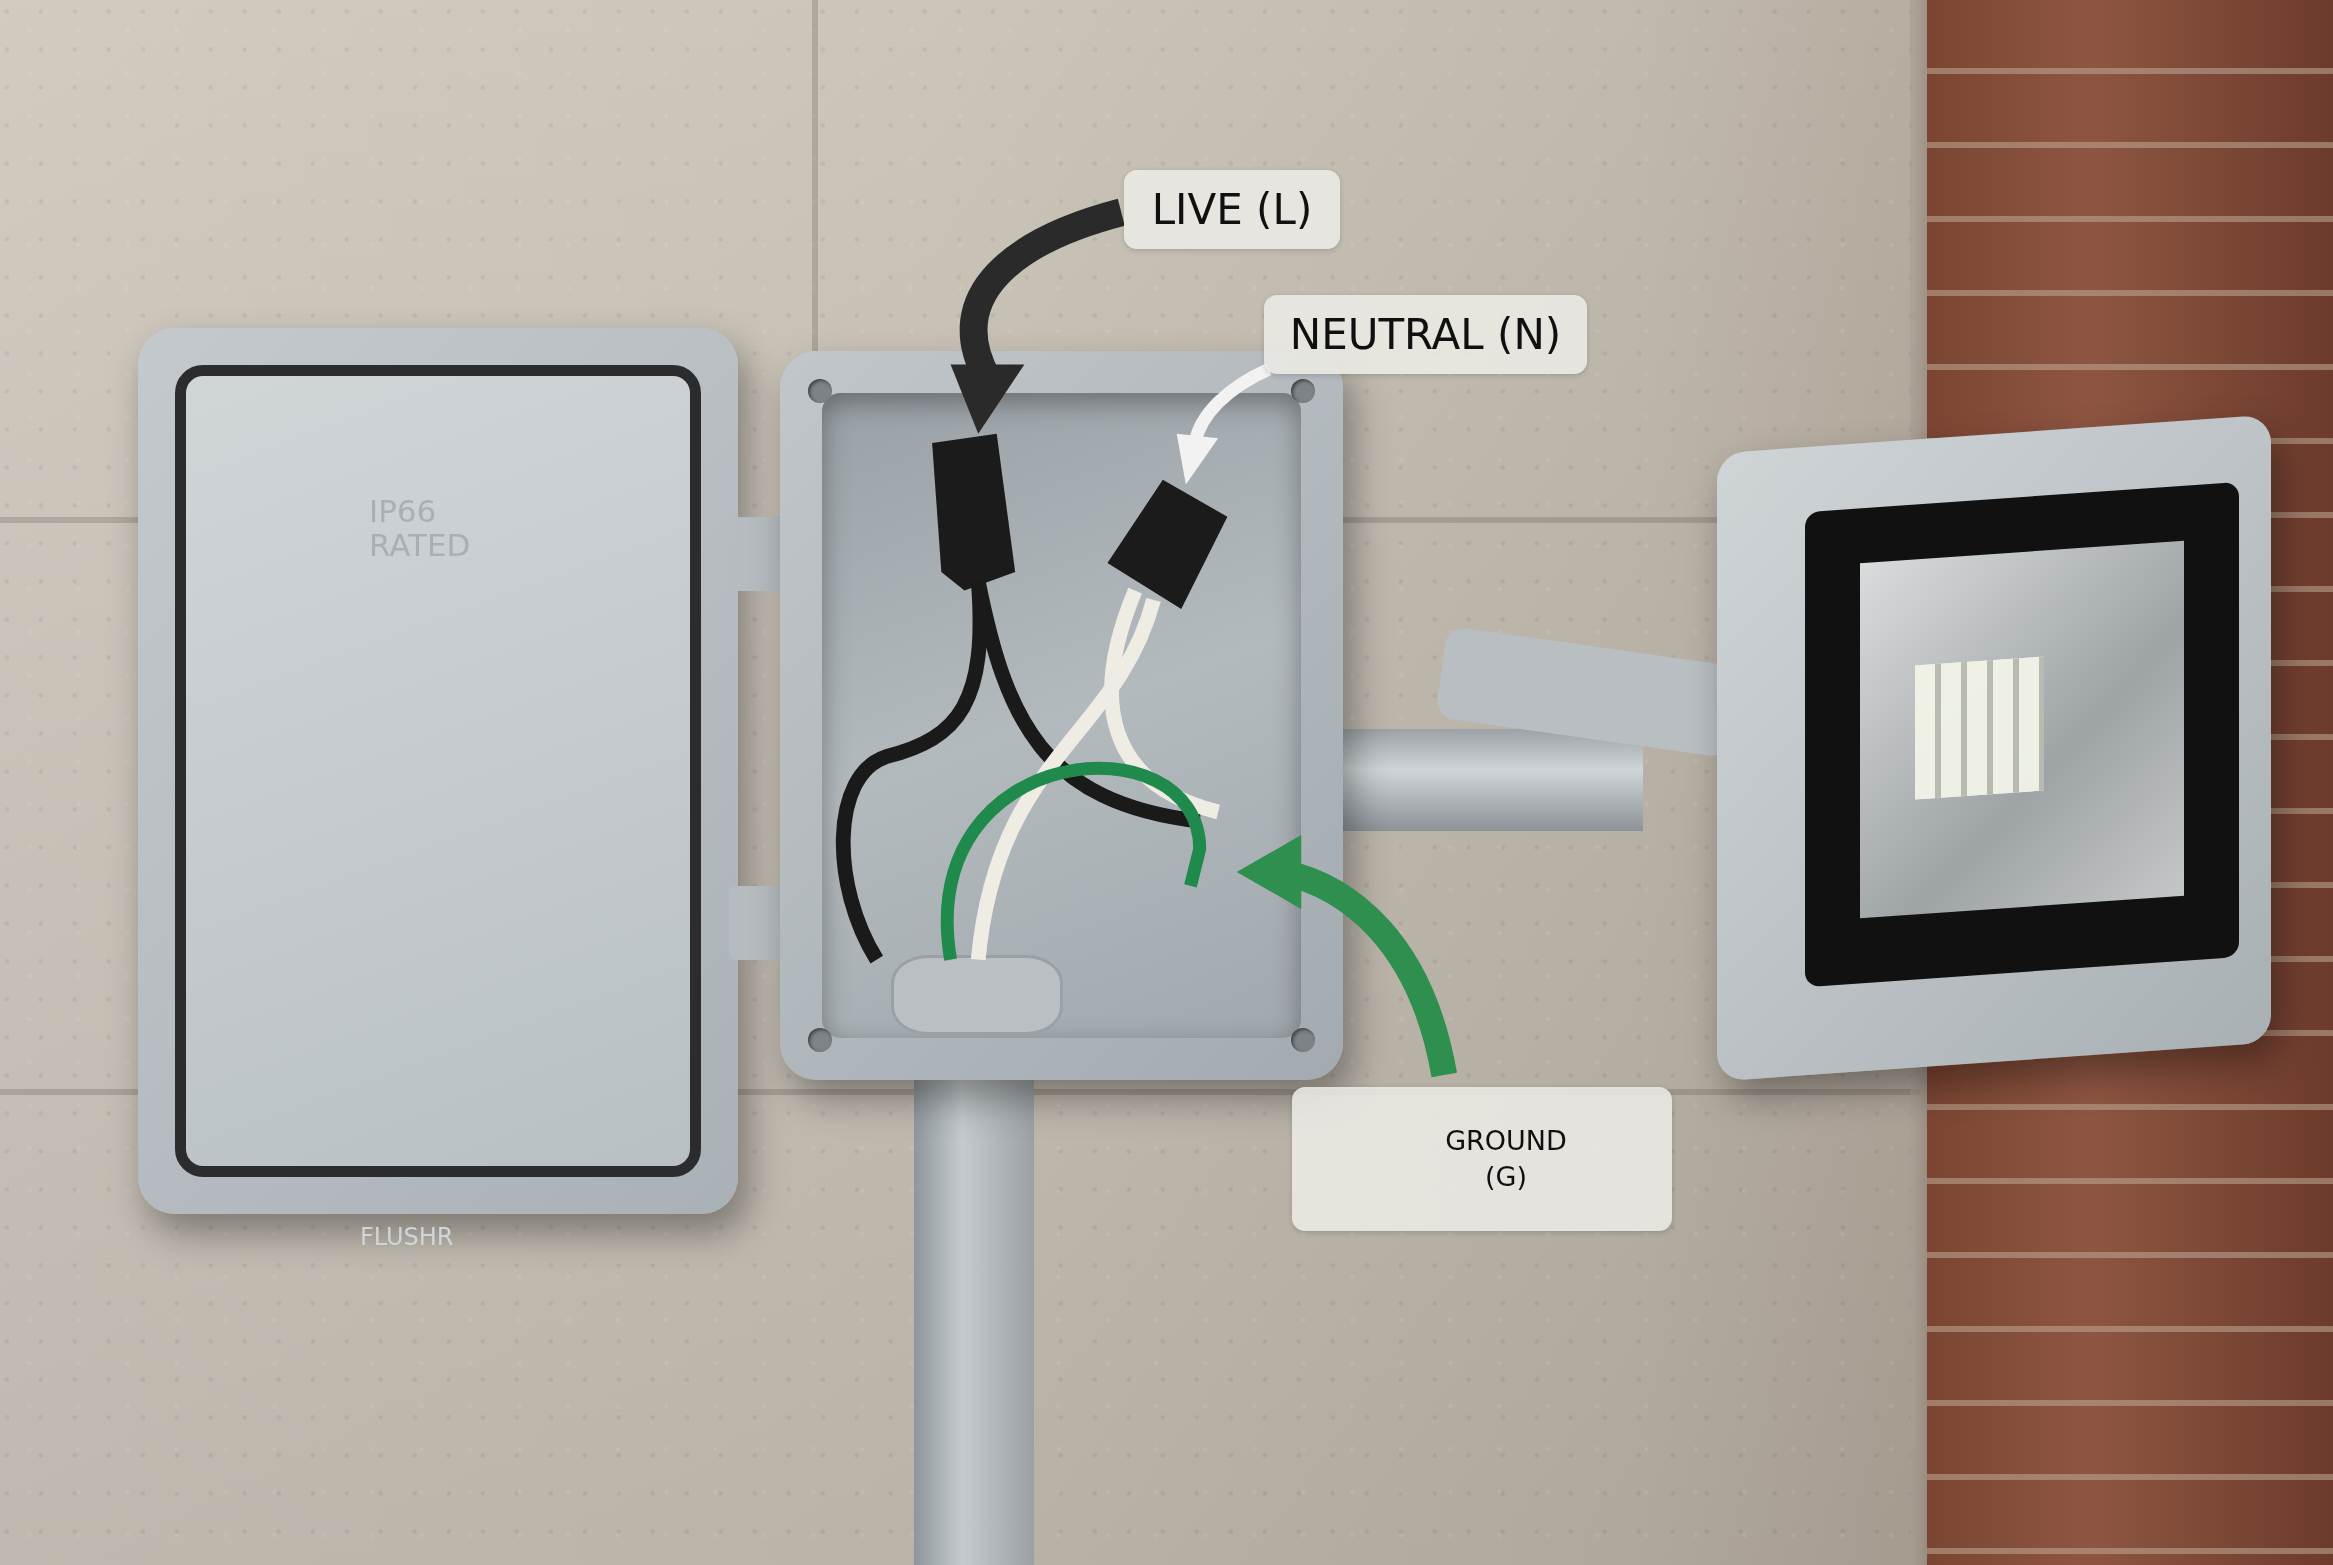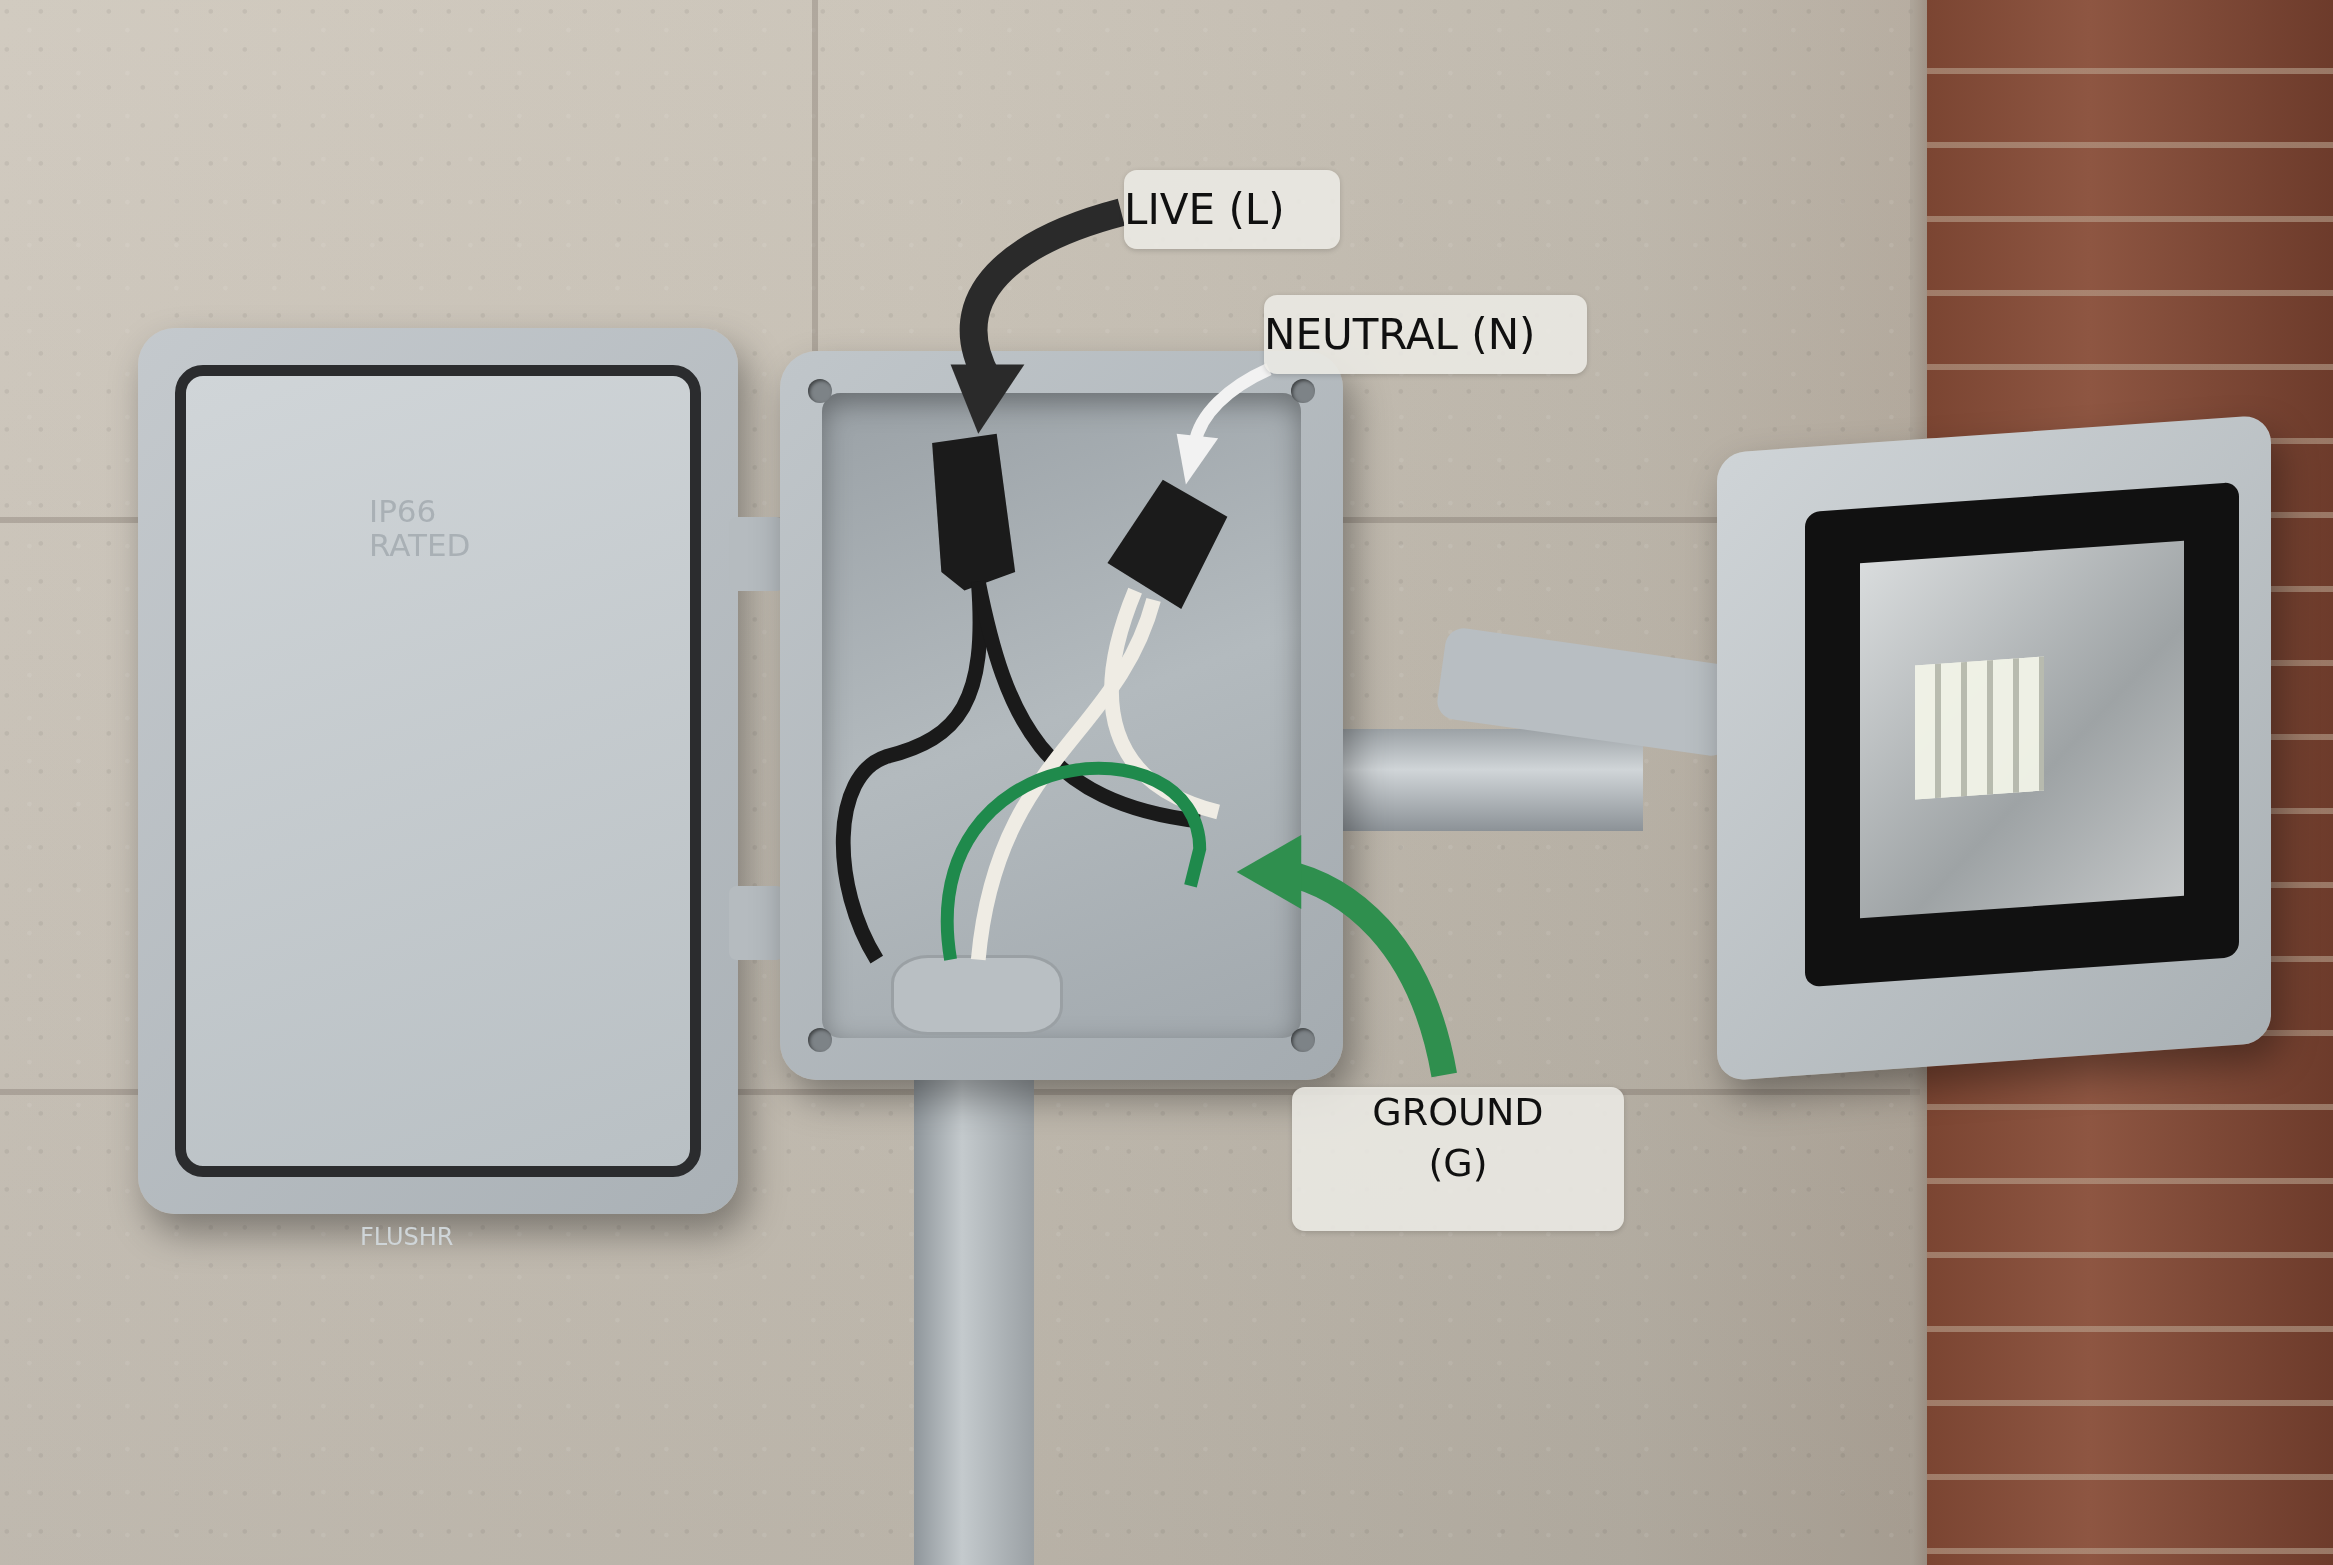--- a/index.html
+++ b/index.html
@@ -45,26 +45,26 @@
   .flood-lens { position:absolute; left:55px; top:55px; right:55px; bottom:65px;
     background:linear-gradient(135deg,#d9dcdd,#9ea3a5 60%,#c4c7c8); }
   .led-grid { position:absolute; left:55px; top:106px; width:129px; height:134px;
     background: repeating-linear-gradient(90deg,#f2f4e8 0 20px,#b9bcaf 20px 26px), #f2f4e8; opacity:0.95; }
 
   
   svg.wires { position:absolute; left:0; top:0; width:2333px; height:1565px; pointer-events:none; }
 
   
   .label { position:absolute; background:rgba(236,234,229,0.88); border-radius:13px; color:#101010;
-    font-family:"DejaVu Sans", sans-serif; text-align:center; display:flex; align-items:center; justify-content:flex-start;
+    font-family:"DejaVu Sans", sans-serif; text-align:center; display:flex; align-items:center; justify-content:center;
     box-shadow: 0 1.8px 5.5px rgba(0,0,0,0.15); }
   .label span { display:block; }
   .lbl-live { left:1124px; top:170px; width:216px; height:79px; font-size:42px; }
   .lbl-neutral { left:1264px; top:295px; width:323px; height:79px; font-size:42px; }
-  .lbl-ground { left:1292px; top:1087px; width:332px; height:144px; font-size:38px; flex-direction:column; line-height:1.35; }
+  .lbl-ground { left:1292px; top:1087px; width:332px; height:144px; font-size:27px; flex-direction:column; line-height:1.35;padding-left:48px; }
   .title-panel { left:369px; top:1303px; width:1589px; height:194px; border-radius:11px; background:rgba(238,236,231,0.82);
     flex-direction:column; font-size:57px; line-height:1.45; letter-spacing:-0.9px; }
 </style>
 </head>
 <body>
 
 <div class="scene">
   <div class="wall-texture"></div>
   <div class="stone-joint" style="left:0;top:517px;width:1920px;height:5.5px;"></div>
   <div class="stone-joint" style="left:812px;top:0;width:5.5px;height:351px;"></div>

